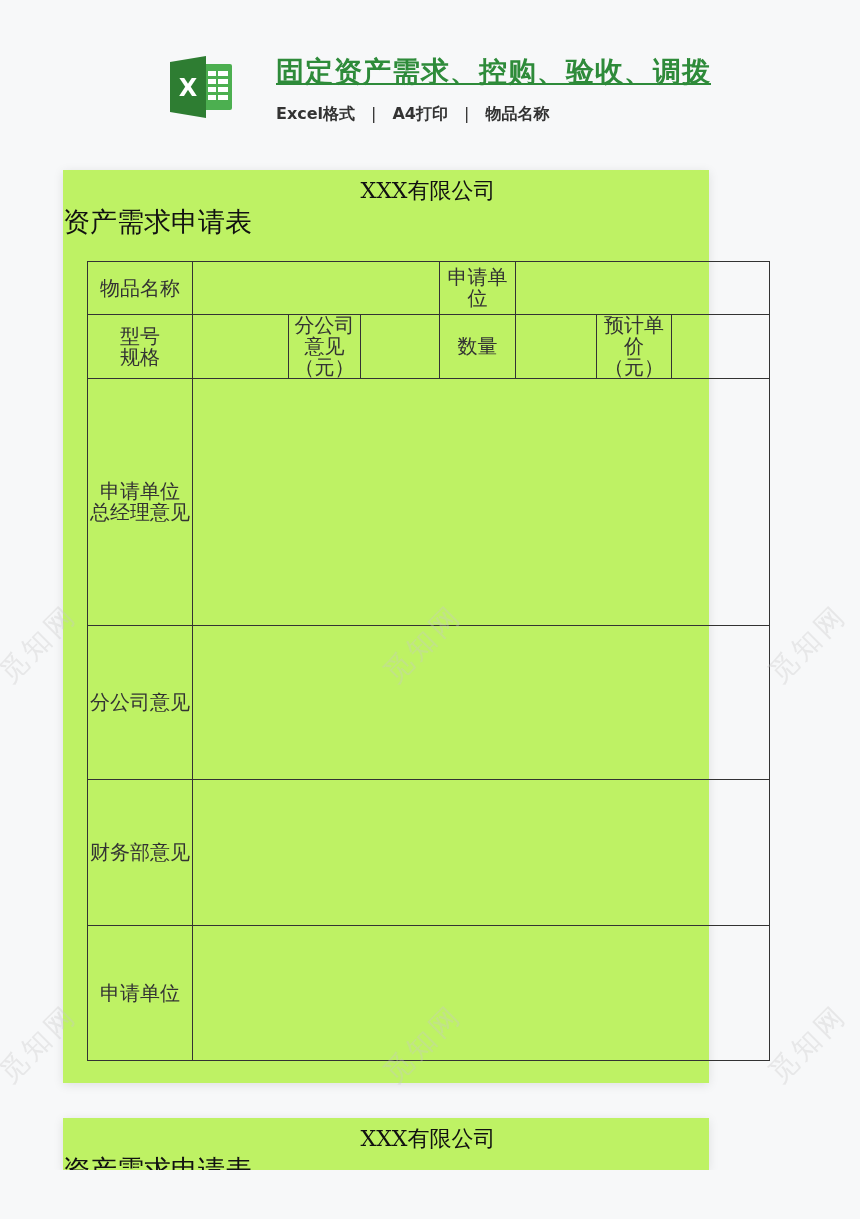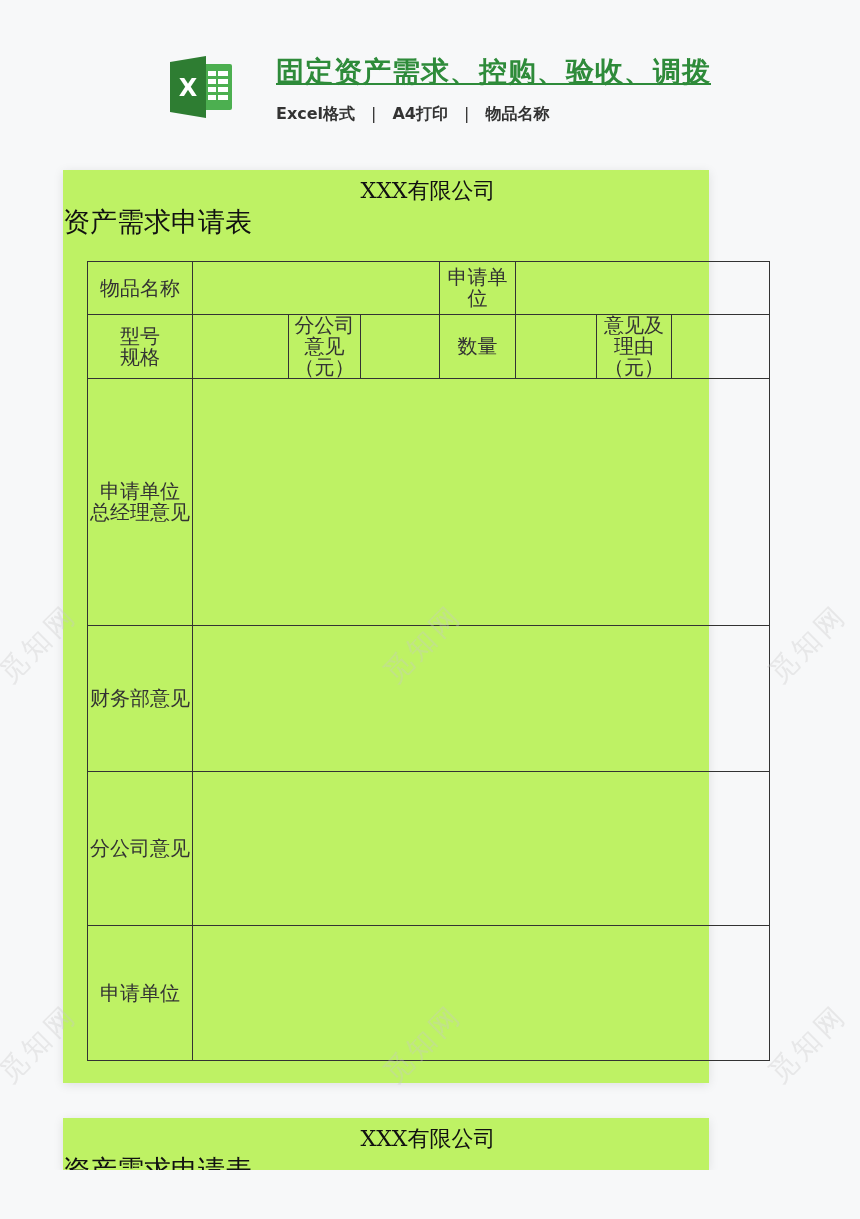--- a/index.html
+++ b/index.html
@@ -180,41 +180,41 @@
       </td>
       <td class="cell-input"></td>
       <td>
         <div>分公司意见</div>
         <div>（元）</div>
       </td>
       <td class="cell-input"></td>
       <td><span>数量</span></td>
       <td class="cell-input"></td>
       <td>
-        <div>意见及理由</div>
+        <div>预计单价</div>
         <div>（元）</div>
       </td>
       <td class="cell-input"></td>
     </tr>
     <tr style="height:247px">
       <td>
         <div>申请单位</div>
         <div>总经理意见</div>
       </td>
       <td colspan="7" class="cell-input"></td>
     </tr>
+    <tr style="height:154px">
+      <td>
+        <div>分公司意见</div>
+      </td>
+      <td colspan="7" class="cell-input"></td>
+    </tr>
     <tr style="height:146px">
       <td>
         <div>财务部意见</div>
-      </td>
-      <td colspan="7" class="cell-input"></td>
-    </tr>
-    <tr style="height:154px">
-      <td>
-        <div>分公司意见</div>
       </td>
       <td colspan="7" class="cell-input"></td>
     </tr>
     <tr style="height:135px">
       <td>
         <div>申请单位</div>
       </td>
       <td colspan="7" class="cell-input"></td>
     </tr>
   </tbody>

